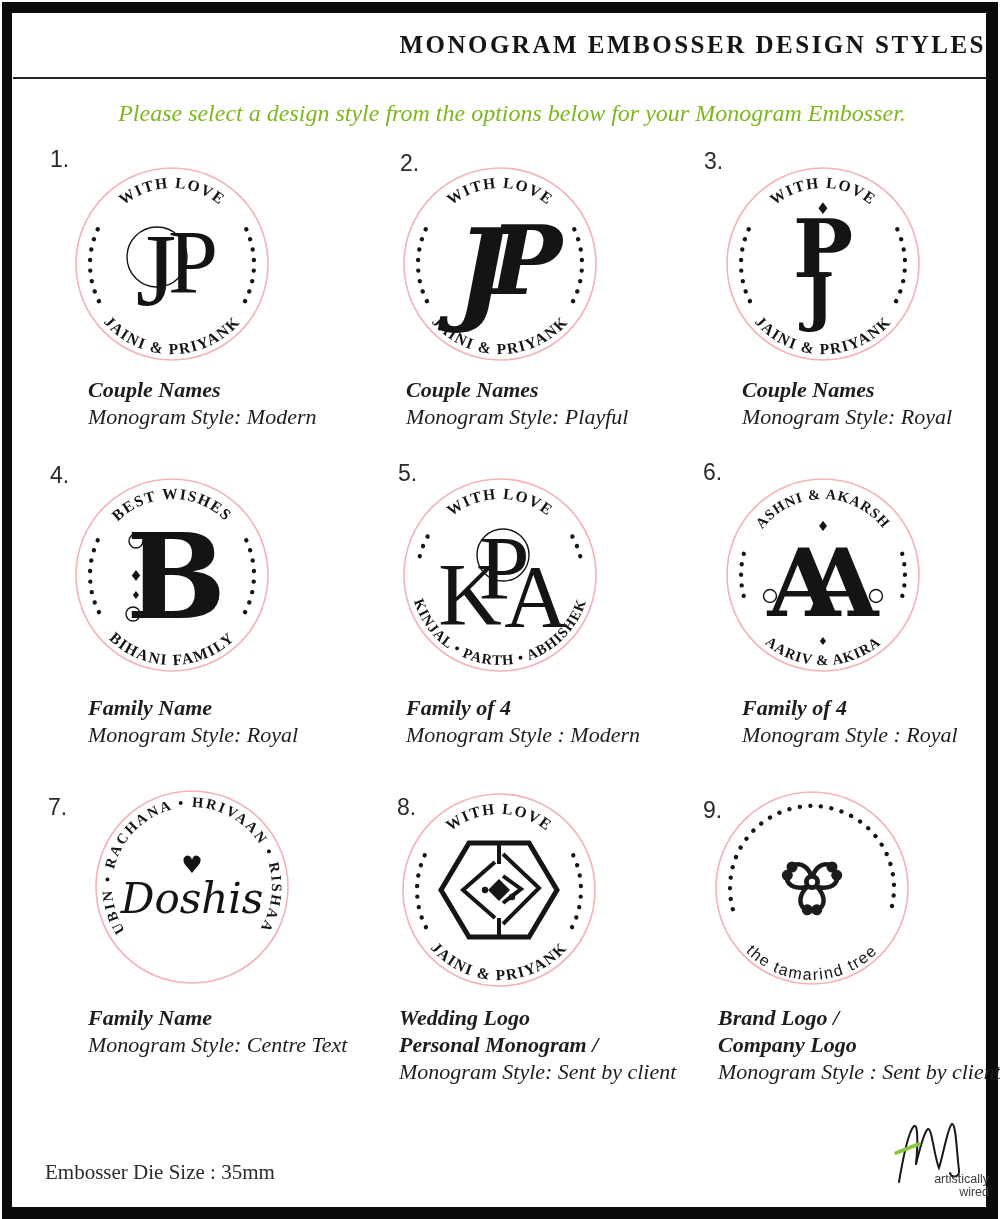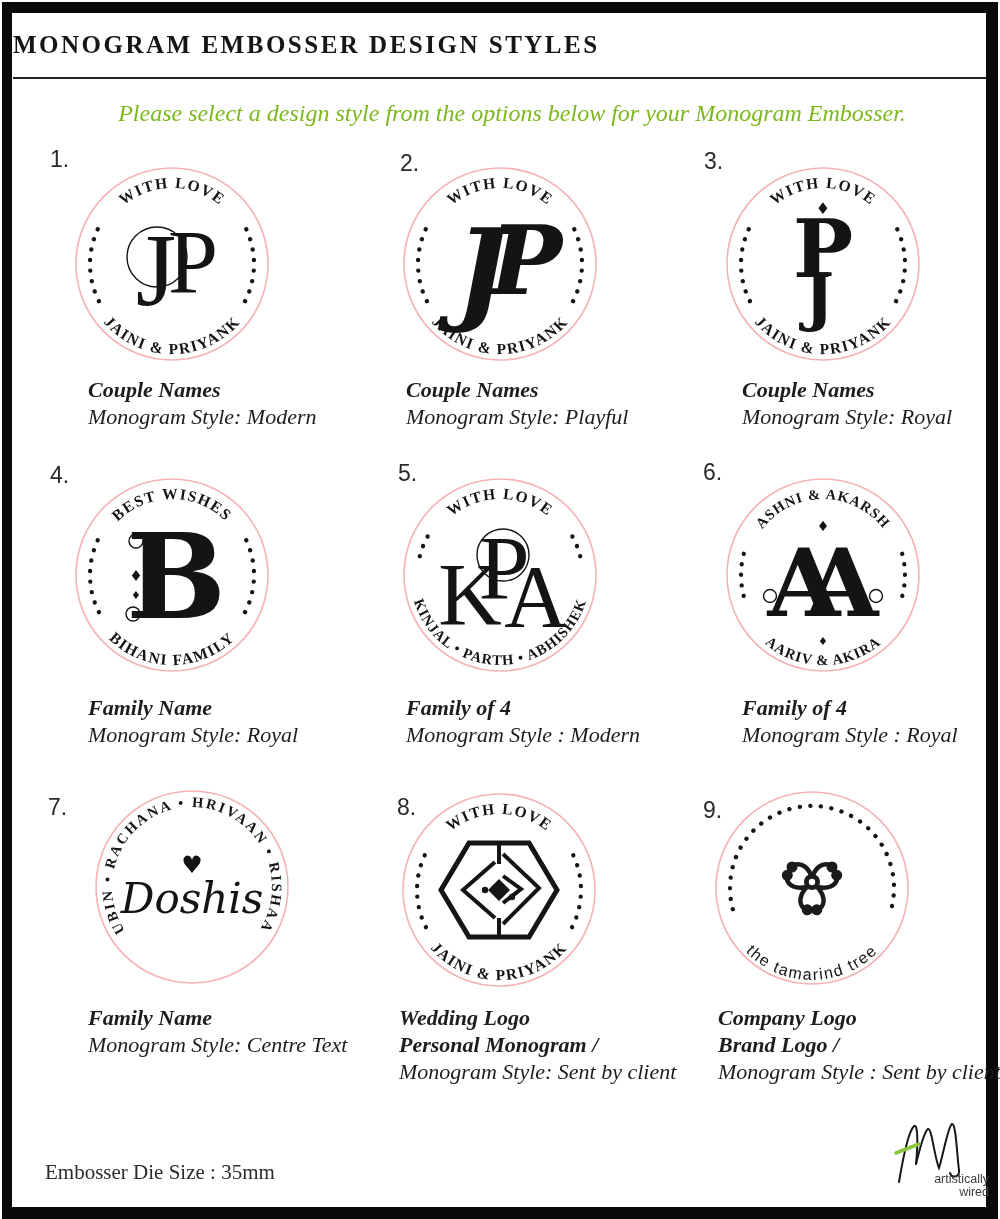--- a/index.html
+++ b/index.html
@@ -8,21 +8,21 @@
     font-family:"Liberation Serif",serif;color:#1c1c1c;overflow:hidden;
   }
   
   .frame{position:absolute;background:#0a0a0a;}
   .frame-top{top:2px;left:2px;right:2px;height:11px;}
   .frame-left{top:2px;left:2px;width:10px;bottom:0;}
   .frame-right{top:2px;right:2px;width:12px;bottom:0;}
   .frame-bottom{left:2px;right:2px;bottom:0;height:12px;}
 
   .page-title{
-    position:absolute;top:31px;left:13px;right:14px;text-align:left;
+    position:absolute;top:31px;left:13px;right:14px;text-align:right;
     font-family:"Liberation Serif",serif;font-weight:bold;font-size:25px;
     letter-spacing:2.5px;color:#151515;
   }
   .title-rule{position:absolute;top:77px;left:13px;right:14px;border-top:2px solid #242424;}
   .subtitle{
     position:absolute;top:100px;left:13px;right:14px;text-align:center;
     font-style:italic;font-size:24px;color:#7cb71d;font-family:"Liberation Serif",serif;padding-left:25px;
   }
 
   .cell-num{
@@ -262,22 +262,22 @@
         <circle cx="-20" cy="-17" r="5.5" fill="#1b1b1b"></circle>
         <path d="M 0 -6 C 3 -16 10 -22 18 -19" stroke="#1b1b1b" stroke-width="4.5" stroke-linecap="round" fill="none"></path>
         <circle cx="20" cy="-17" r="5.5" fill="#1b1b1b"></circle>
       </g>
       <circle cx="0" cy="-2" r="8" fill="#1b1b1b"></circle>
       <circle cx="0" cy="-2" r="3.2" fill="#ffffff"></circle>
     </g>
   </svg>
 </div>
 <div class="caption" style="left:718px;top:1004px">
+  <div class="bold">Brand Logo /</div>
   <div class="bold">Company Logo</div>
-  <div class="bold">Brand Logo /</div>
   <div>Monogram Style : Sent by client</div>
 </div>
 
 <div class="die-note">Embosser Die Size : 35mm</div>
 
 <div class="aw-logo">
   <svg viewBox="0 0 100 86" width="100" height="86">
     <path d="M 6 66 C 10 42 15 16 21 10 C 25 7 25 28 23 48" stroke="#181818" stroke-width="2" fill="none" stroke-linecap="round"></path>
     <path d="M 23 48 C 26 36 31 15 35 13 C 39 12 41 40 46 52 C 50 40 55 10 59 8 C 63 7 64 40 66 54 C 67 61 59 63 57 57" stroke="#181818" stroke-width="2" fill="none" stroke-linecap="round"></path>
     <path d="M 3 37 L 26 28" stroke="#8cc63e" stroke-width="3.5" fill="none" stroke-linecap="round"></path>

